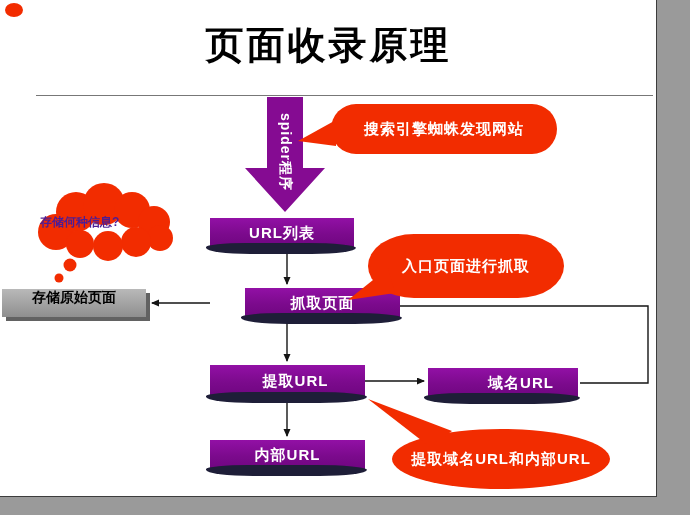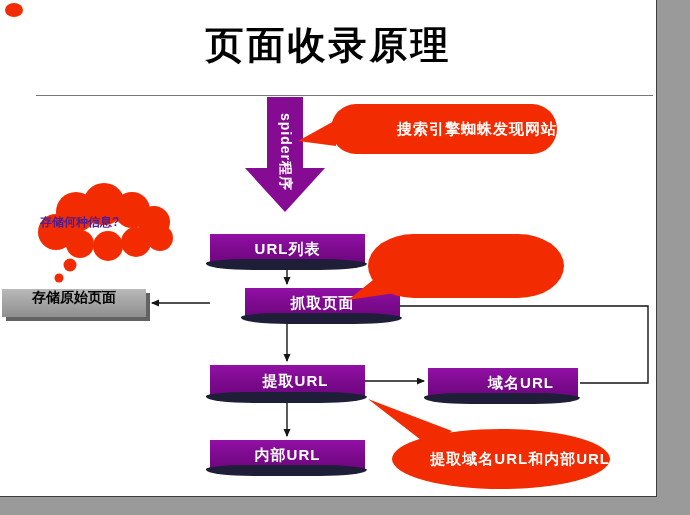--- a/index.html
+++ b/index.html
@@ -40,21 +40,21 @@
     background:linear-gradient(180deg,#9210a5 0%,#7b0a8c 55%,#6f0580 100%);
     color:#fff; font-weight:bold; font-size:15px;
     display:flex; align-items:center; justify-content:center;
     z-index:2; letter-spacing:1px;
   }
   .node::after {
     content:""; position:absolute; left:-4px; right:-2px; bottom:-6px; height:11px;
     background:#1e1e38;
     border-radius:45% 55% 50% 50% / 65% 75% 95% 95%;
   }
-  #node-url-list   { left:210px; top:218px; width:155px;margin-top:16px; }
+  #node-url-list   { left:210px; top:218px; width:144px; }
   #node-crawl-page { left:210px; top:288px; width:155px;margin-left:35px; }
   #node-extract-url{ left:210px; top:365px; width:155px; height:32px;padding-left:16px; }
   #node-internal-url{ left:210px; top:440px; width:155px; }
   #node-domain-url { left:428px; top:368px; width:150px;padding-left:36px; }
 
   #node-store-page {
     position:absolute; left:2px; top:289px; width:144px; height:28px;
     background:linear-gradient(180deg,#b9b9b9,#8f8f8f);
     color:#000; font-weight:bold; font-size:14px;
     display:flex; align-items:flex-start; justify-content:center;
@@ -67,21 +67,21 @@
   .spider-label {
     position:absolute; left:230px; top:143px; width:110px;
     text-align:center; color:#fff; font-weight:bold; font-size:14px;
     letter-spacing:1px; transform:rotate(90deg); z-index:3;
   }
 
   
   .bubble {
     position:absolute; background:#f22c00; color:#fff;
     font-weight:bold; font-size:15px;
-    display:flex; flex-direction:column; align-items:flex-end; justify-content:center;
+    display:flex; flex-direction:column; align-items:center; justify-content:center;
     text-align:center; z-index:3; letter-spacing:1px;
   }
   #callout-discover { left:331px; top:104px; width:226px; height:50px; border-radius:25px; }
   #callout-crawl    { left:368px; top:234px; width:196px; height:64px; border-radius:46px/32px; line-height:1.55; }
   #callout-extract  { left:392px; top:429px; width:218px; height:60px; border-radius:50%; }
 
   
   #cloud-svg { position:absolute; left:28px; top:180px; width:160px; height:84px; z-index:3; }
   .cloud-text {
     position:absolute; left:40px; top:214px; width:136px;
@@ -132,20 +132,21 @@
 </div>
 
 <div id="node-store-page">
   <span>存储原始页面</span>
 </div>
 
 <div class="bubble" id="callout-discover">
   <span>搜索引擎蜘蛛发现网站</span>
 </div>
 <div class="bubble" id="callout-crawl">
+  <span>入口页面进行抓取</span>
 </div>
 <div class="bubble" id="callout-extract">
   <span>提取域名URL和内部URL</span>
 </div>
 
 <svg id="cloud-svg" viewBox="0 0 160 84">
   <g fill="#f22c00">
     <circle cx="28" cy="52" r="18"></circle>
     <circle cx="48" cy="32" r="20"></circle>
     <circle cx="76" cy="24" r="21"></circle>

